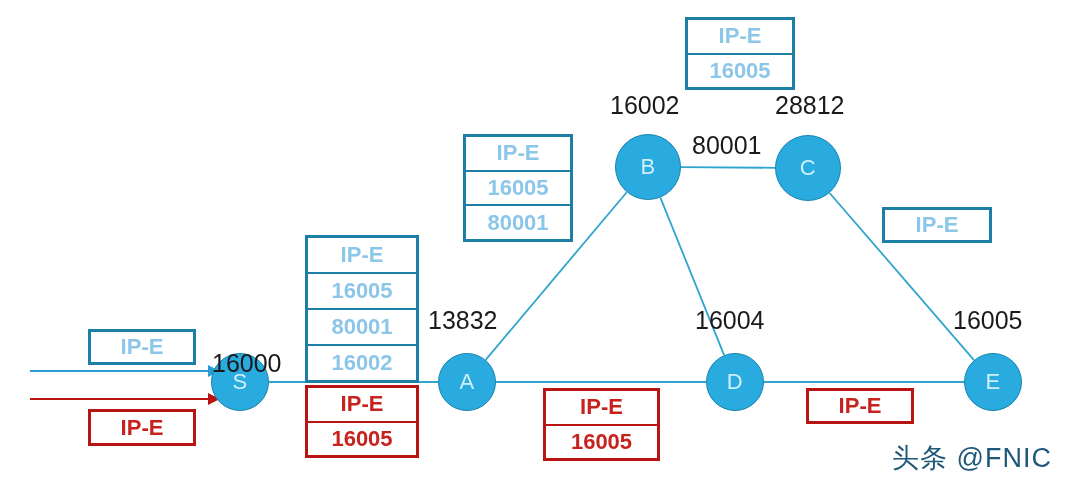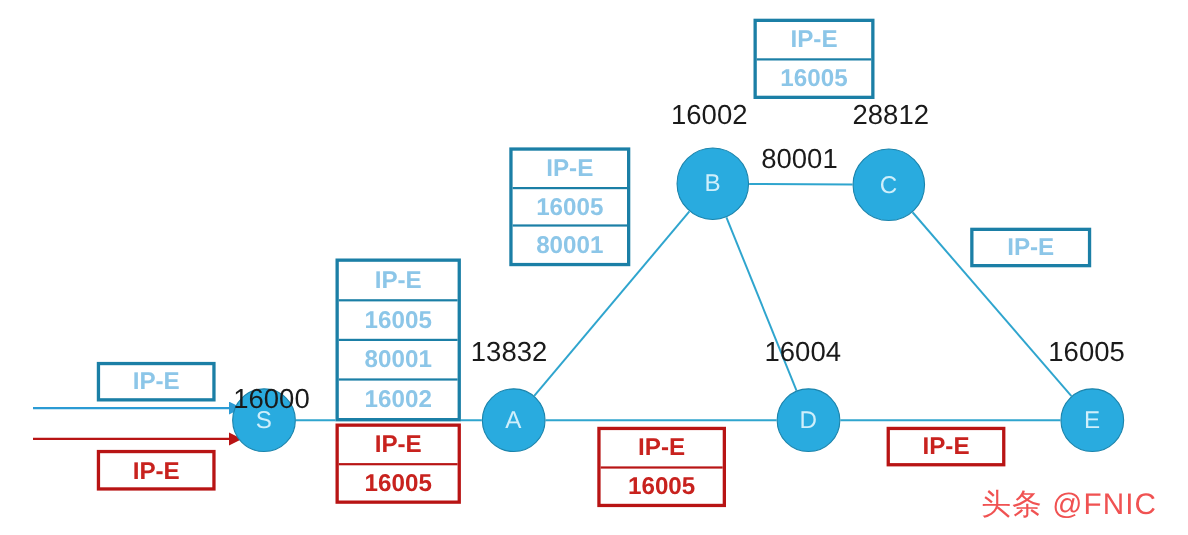--- a/index.html
+++ b/index.html
@@ -81,21 +81,21 @@
   .stack.red .row {
     color: #C8221E;
     border-bottom: 2.5px solid #B81414;
     font-size: 22px;
   }
   .stack.red .row:last-child { border-bottom: none; }
 
   
   .watermark {
     position: absolute;
-    color: #ef4444;
+    color: #0c4a6e;
     font-size: 27px;
     letter-spacing: 1px;
     white-space: nowrap;
     opacity: 0.92;
   }
 </style>
 </head>
 <body>
 
 <div id="canvas">

